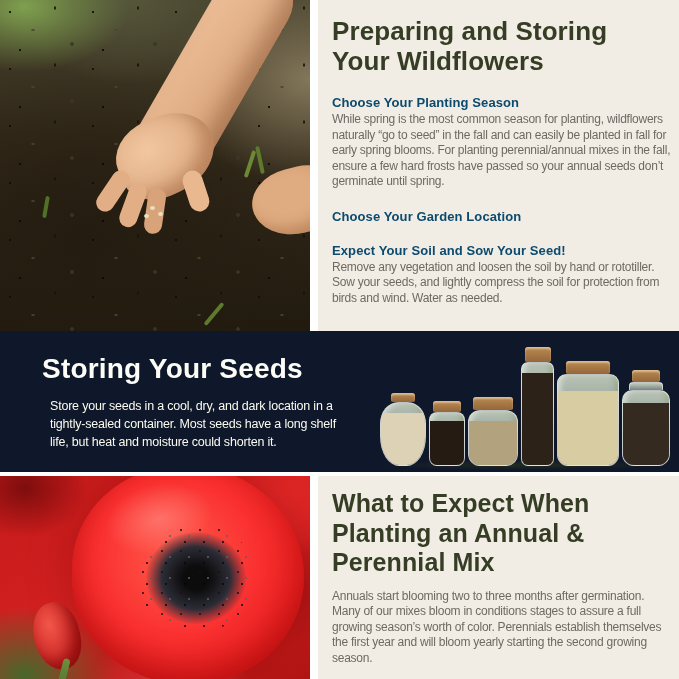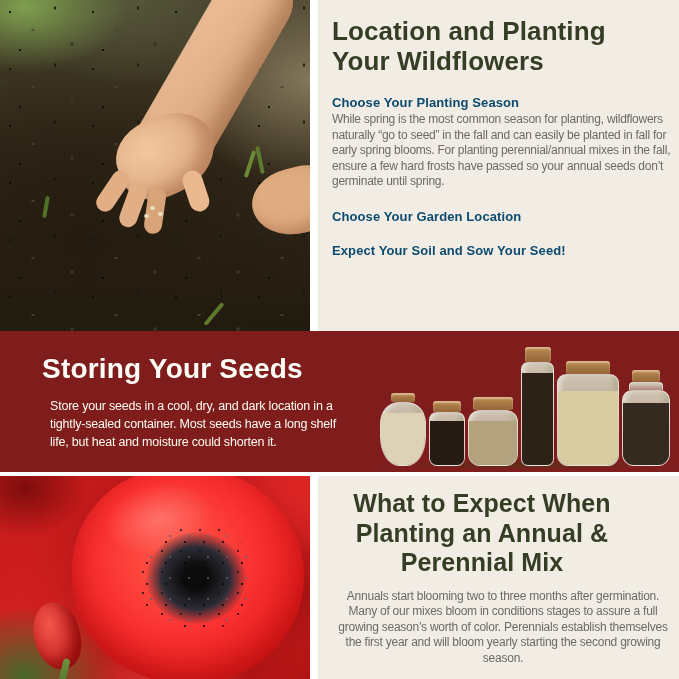--- a/index.html
+++ b/index.html
@@ -50,21 +50,21 @@
   .b4{left:212px;top:300px;transform:rotate(40deg);background:#5d7a2e;}
 
   .col-top{position:absolute;left:318px;top:0;width:361px;height:331px;background:#f1ede5;
     padding:16px 5px 0 14px;}
   .h1{margin:0 0 12px 0;max-width:308px;font-size:26px;line-height:1.16;font-weight:700;
     color:#363d25;letter-spacing:.1px;}
   .sub-title{margin:19px 0 2px 0;font-size:13px;font-weight:700;color:#0c4a6e;letter-spacing:.1px;}
   .sub-body{margin:0;max-width:342px;font-size:12px;line-height:15.5px;color:#6e6a63;letter-spacing:-.25px;}
 
   
-  .band{position:absolute;left:0;top:331px;width:679px;height:141px;background:#7f1d1d;overflow:hidden;}
+  .band{position:absolute;left:0;top:331px;width:679px;height:141px;background:#0f172a;overflow:hidden;}
   .band-inner{position:absolute;left:42px;top:22px;width:312px;}
   .h-band{margin:0 0 12px 0;font-size:28px;font-weight:700;color:#fdfdf8;letter-spacing:.2px;}
   .band-body{margin:8px;max-width:302px;font-size:12.5px;line-height:1.45;color:#fbfbef;letter-spacing:-.2px;}
 
   .jars{position:absolute;left:380px;bottom:6px;width:292px;height:124px;display:flex;
     align-items:flex-end;gap:3px;}
   .jar{position:relative;display:flex;flex-direction:column;align-items:center;}
   .cork{background:linear-gradient(180deg,#b98a50,#95673a);border-radius:3px 3px 2px 2px;
     box-shadow:inset 0 2px 2px rgba(255,240,210,.5);}
   .glass{position:relative;border:1px solid rgba(255,255,255,.55);
@@ -122,21 +122,21 @@
       radial-gradient(2px 2px at 13px 12px, #5a6070 45%, transparent 52%),
       radial-gradient(2px 2px at 9px 18px, #05050a 45%, transparent 52%);
     background-size:19px 21px;}
   .bud{position:absolute;left:34px;top:126px;width:46px;height:68px;border-radius:50% 50% 46% 54%;
     background:radial-gradient(at 38% 32%, #f2564a, #c21a1a 78%);transform:rotate(-12deg);
     box-shadow:inset -7px -9px 13px rgba(100,0,0,.5);}
   .stem{position:absolute;left:58px;top:182px;width:7px;height:48px;border-radius:4px;
     background:linear-gradient(#6e8f3a,#41622a);transform:rotate(14deg);}
 
   .col-bottom{position:absolute;left:318px;top:476px;width:361px;height:203px;background:#f1ede5;
-    padding:13px 5px 0 14px;text-align:center;}
+    padding:13px 5px 0 14px;}
   .h2{margin:0 0 11px 0;max-width:300px;font-size:25px;line-height:1.18;font-weight:700;
     color:#363d25;letter-spacing:.1px;}
 </style>
 </head>
 <body>
 
 <div class="canvas">
 
   <div class="photo-top">
     <div class="speckles"></div>
@@ -150,28 +150,29 @@
     <div class="seed s2"></div>
     <div class="seed s3"></div>
     <div class="hand2"></div>
     <div class="blade b1"></div>
     <div class="blade b2"></div>
     <div class="blade b3"></div>
     <div class="blade b4"></div>
   </div>
 
   <div class="col-top">
-    <h1 class="h1">Location and Planting Your Wildflowers</h1>
+    <h1 class="h1">Preparing and Storing Your Wildflowers</h1>
 
     <p class="sub-title">Choose Your Planting Season</p>
     <p class="sub-body">While spring is the most common season for planting, wildflowers naturally “go to seed” in the fall and can easily be planted in fall for early spring blooms. For planting perennial/annual mixes in the fall, ensure a few hard frosts have passed so your annual seeds don’t germinate until spring.</p>
 
     <p class="sub-title">Choose Your Garden Location</p>
 
     <p class="sub-title">Expect Your Soil and Sow Your Seed!</p>
+    <p class="sub-body">Remove any vegetation and loosen the soil by hand or rototiller. Sow your seeds, and lightly compress the soil for protection from birds and wind. Water as needed.</p>
   </div>
 
   <div class="band">
     <div class="band-inner">
       <h2 class="h-band">Storing Your Seeds</h2>
       <p class="band-body">Store your seeds in a cool, dry, and dark location in a tightly-sealed container. Most seeds have a long shelf life, but heat and moisture could shorten it.</p>
     </div>
 
     <div class="jar-shadow"></div>
     <div class="jars">

